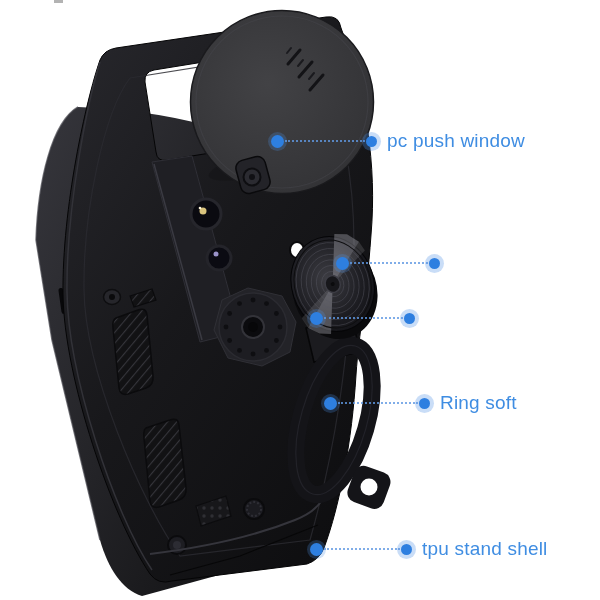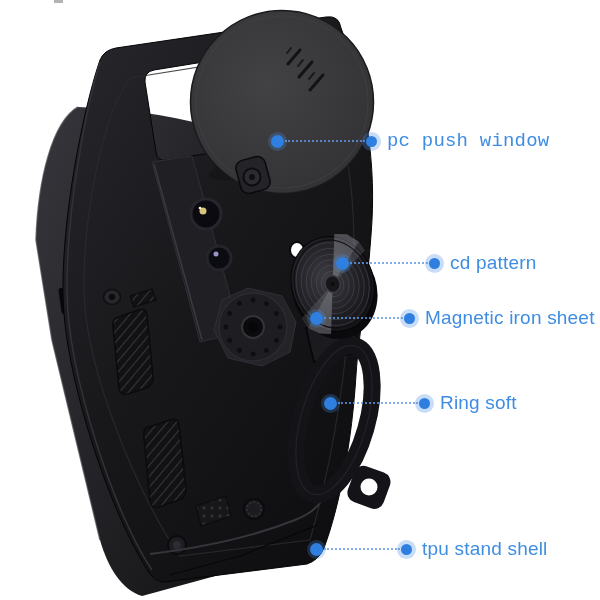--- a/index.html
+++ b/index.html
@@ -191,39 +191,37 @@
         <line x1="314" y1="73" x2="309" y2="79"></line>
       </g>
       <g>
         <rect x="238" y="158" width="30" height="34" rx="8" fill="#232328" stroke="#0a0a0c" stroke-width="1.5" transform="rotate(-15 253 175)"></rect>
         <circle cx="252" cy="177" r="8.5" fill="#2b2b31" stroke="#0e0e11" stroke-width="2"></circle>
         <circle cx="252" cy="177" r="3" fill="#101014"></circle>
       </g>
     </g>
   </svg>
 
-  <div class="callout" style="left:271px;top:130px;font-family:Liberation Mono, monospace;">
+  <div class="callout" style="left:271px;top:130px;">
     <span class="cdot src"></span>
     <span class="cline" style="width:80px;"></span>
     <span class="cdot lbl"></span>
     <span class="clabel">pc push window</span>
   </div>
 
   <div class="callout" style="left:336px;top:252px;">
     <span class="cdot src"></span>
     <span class="cline" style="width:78px;"></span>
     <span class="cdot lbl"></span>
-    <span class="clabel">cd pattern</span>
   </div>
 
   <div class="callout" style="left:310px;top:307px;">
     <span class="cdot src"></span>
     <span class="cline" style="width:79px;"></span>
     <span class="cdot lbl"></span>
-    <span class="clabel">Magnetic iron sheet</span>
   </div>
 
   <div class="callout" style="left:324px;top:392px;">
     <span class="cdot src"></span>
     <span class="cline" style="width:80px;"></span>
     <span class="cdot lbl"></span>
     <span class="clabel">Ring soft</span>
   </div>
 
   <div class="callout" style="left:310px;top:538px;">

